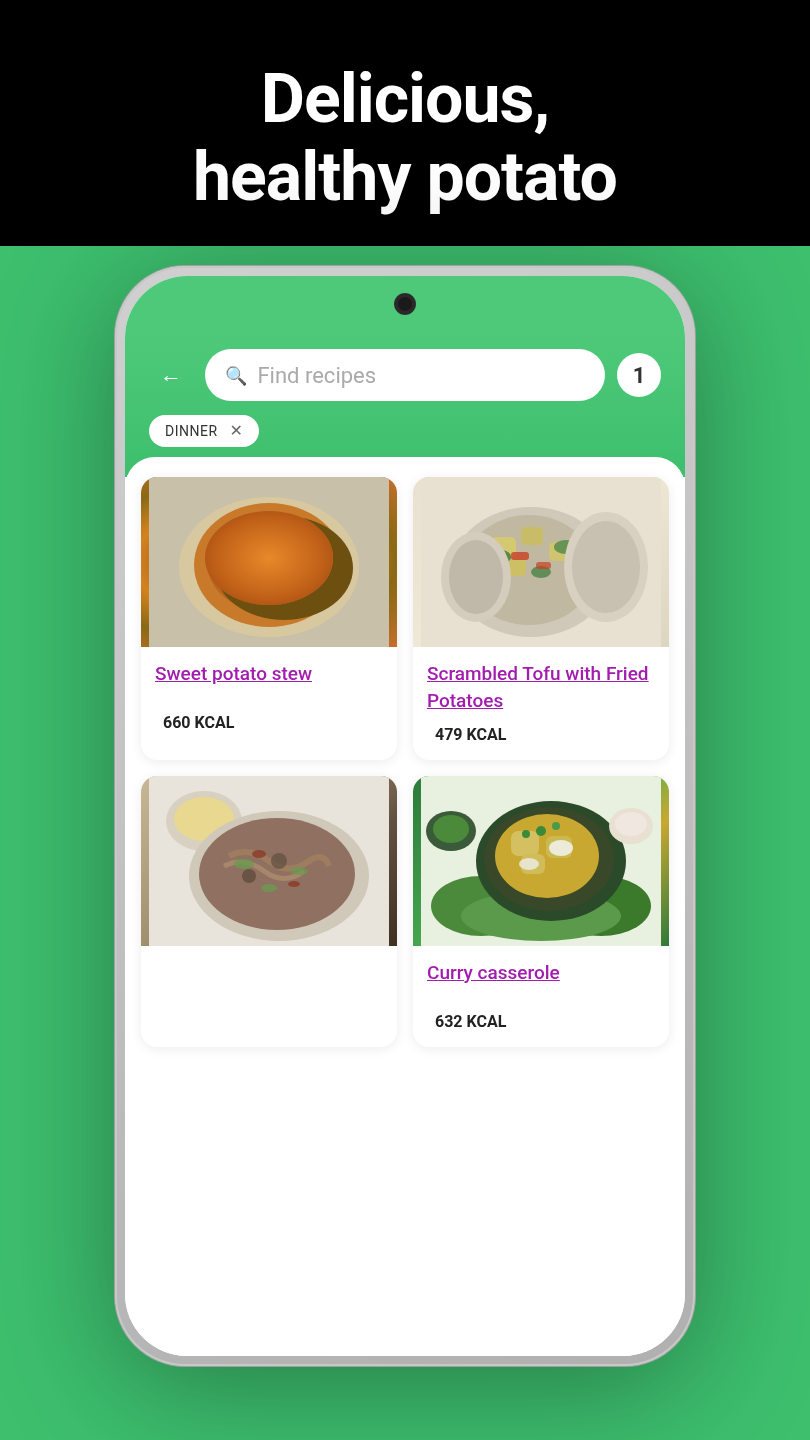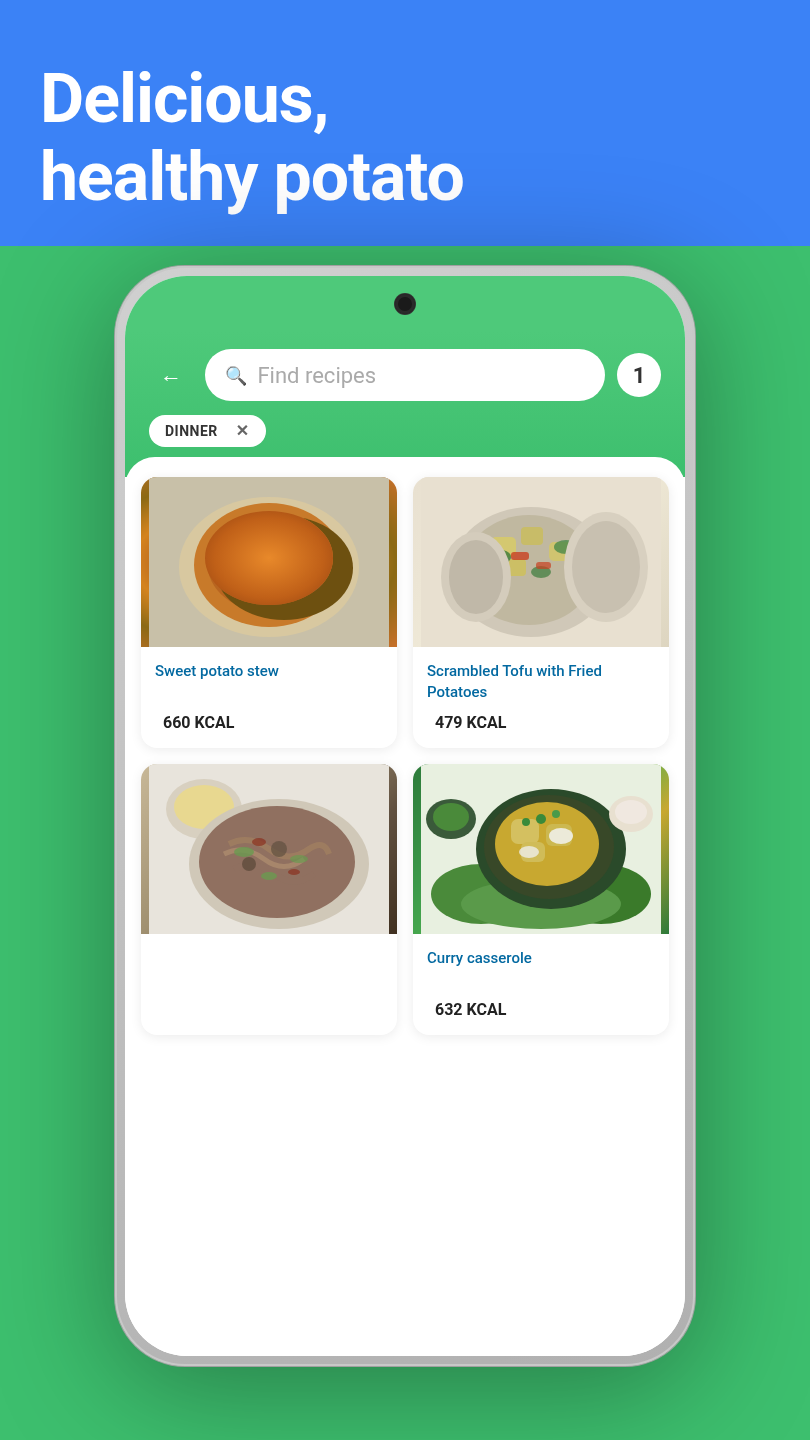--- a/index.html
+++ b/index.html
@@ -11,21 +11,22 @@
       font-family: -apple-system, BlinkMacSystemFont, 'Segoe UI', Roboto, sans-serif;
       overflow: hidden;
       position: relative;
       display: flex;
       flex-direction: column;
       align-items: center;
     }
 
     .bg-header {
       width: 100%;
-      background: #3b82f6;
+      background: #000000;
+      text-align: center;
       padding: 60px 40px 30px 40px;
     }
 
     .headline {
       color: white;
       font-size: 68px;
       font-weight: 700;
       line-height: 1.15;
       letter-spacing: -1px;
     }
@@ -145,25 +146,25 @@
       display: flex;
       gap: 8px;
       flex-wrap: wrap;
     }
 
     .chip {
       background: white;
       border-radius: 20px;
       padding: 8px 16px;
       font-size: 14px;
-      font-weight: 700;
+      font-weight: 400;
       color: #333;
       display: flex;
       align-items: center;
-      gap: 18px;
+      gap: 12px;
       letter-spacing: 0.5px;
     }
 
     .chip-close {
       color: #666;
       font-size: 16px;
       line-height: 1;
     }
 
     
@@ -196,26 +197,27 @@
       height: 170px;
       overflow: hidden;
       position: relative;
     }
 
     .recipe-info {
       padding: 14px 14px 16px 14px;
     }
 
     .recipe-name {
-      font-size: 15px;
+      font-size: 19px;
       font-weight: 500;
-      color: #0369a1;
+      color: #a21caf;
       line-height: 1.4;
       min-height: 42px;
       margin-bottom: 10px;
+      text-decoration: underline;
     }
 
     .recipe-kcal {
       font-size: 16px;
       font-weight: 700;
       color: #222;
       margin-left: 8px;
     }
 
     

